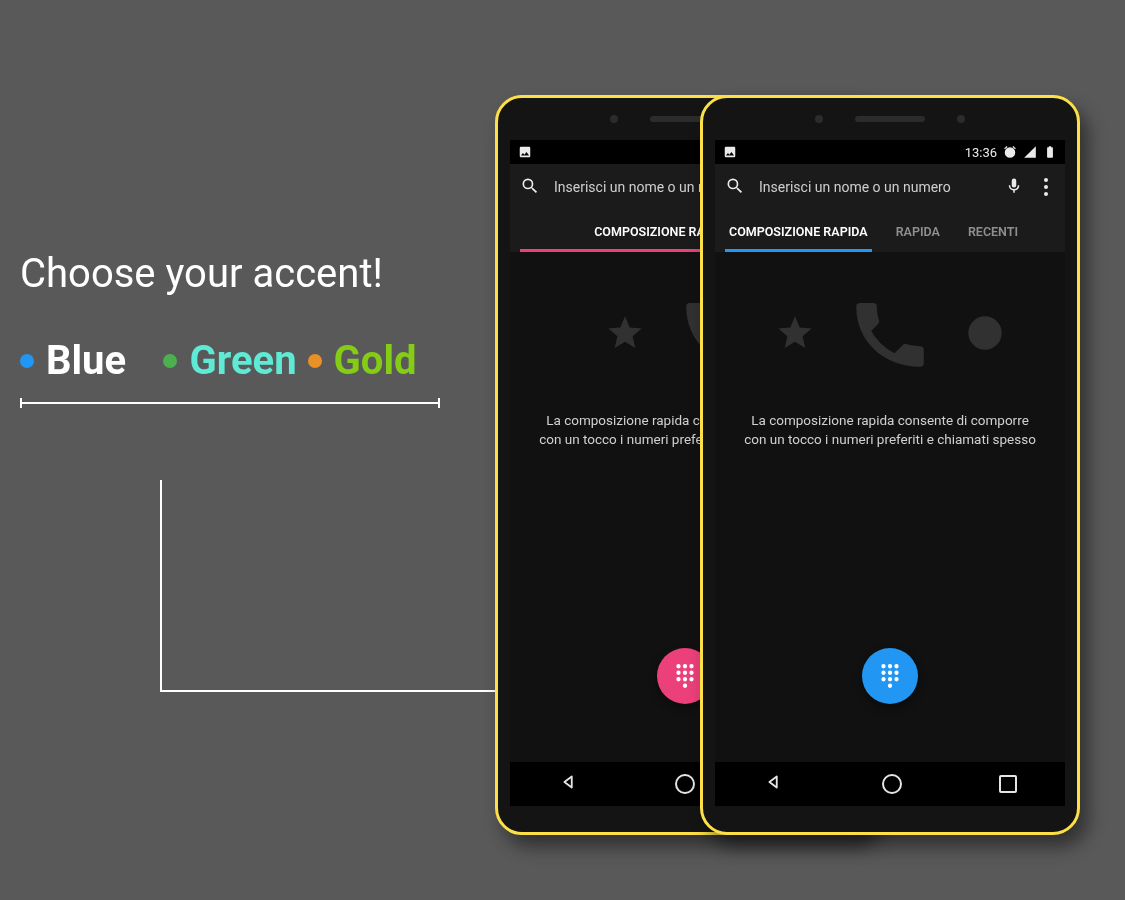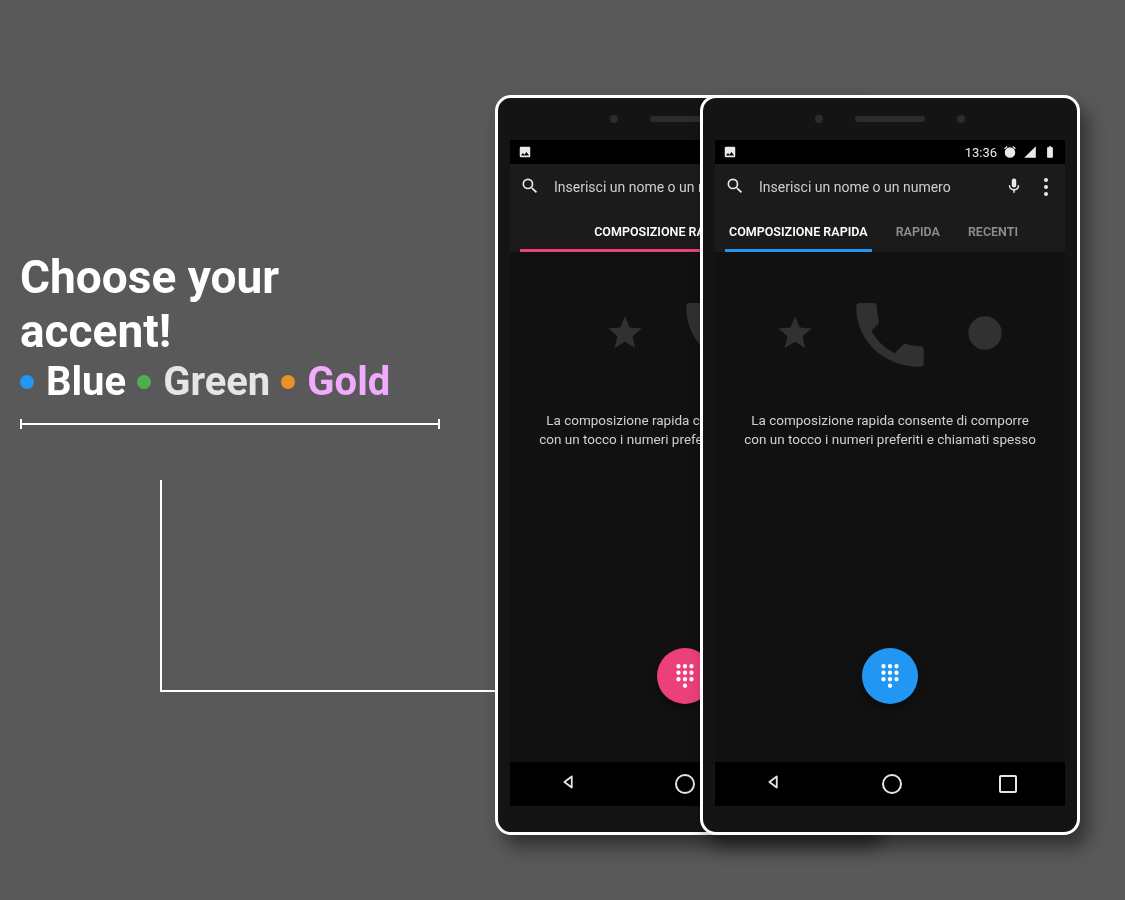--- a/index.html
+++ b/index.html
@@ -12,45 +12,46 @@
 
   
   .left-col {
     position: absolute;
     left: 20px;
     top: 250px;
     width: 420px;
     color: #fff;
   }
   .left-col h1 {
-    font-size: 46px;
-    font-weight: 700;
+    font-size: 40px;
+    font-weight: 400;
+    margin-bottom: 40px;
   }
   .accent-grid {
     display: grid;
-    grid-template-columns: 1fr 1fr 1fr 1fr;
+    grid-template-columns: 1fr 1fr 1fr;
     row-gap: 6px;
     column-gap: 10px;
     gap: 11px;
   }
   .accent-item {
     display: flex;
     align-items: center;
     gap: 12px;
     font-size: 40px;
     font-weight: 700;
   }
   .dot {
     width: 14px; height: 14px; border-radius: 50%;
     flex: 0 0 14px;
     display: inline-block;
   }
   .blue-text  { color: #fff; }
-  .green-text { color: #e5e5e5; }
-  .gold-text  { color: #f0abfc; }
+  .green-text { color: #5eead4; }
+  .gold-text  { color: #84cc16; }
   .pink-text  { color: #ec407a; }
   .underline-bar {
     height: 2px; background: #fff;
     margin-top: 18px;
     position: relative;
   }
   .underline-bar::before,
   .underline-bar::after {
     content: "";
     position: absolute;
@@ -77,22 +78,22 @@
     position: absolute;
     left: 638px; top: 682px;
     width: 2px; height: 18px;
     background: #fff;
   }
 
   
   .phone {
     position: absolute;
     width: 380px; height: 740px;
-    border: 3px solid #ffffff;
-    border-radius: 16px;
+    border: 3px solid #fde047;
+    border-radius: 27px;
     background: #141414;
     box-shadow: 8px 12px 18px rgba(0,0,0,0.45);
     overflow: hidden;
   }
   .phone .speaker {
     position: absolute;
     top: 18px; left: 50%; transform: translateX(-50%);
     width: 70px; height: 6px;
     background: #2c2c2c; border-radius: 3px;
   }

